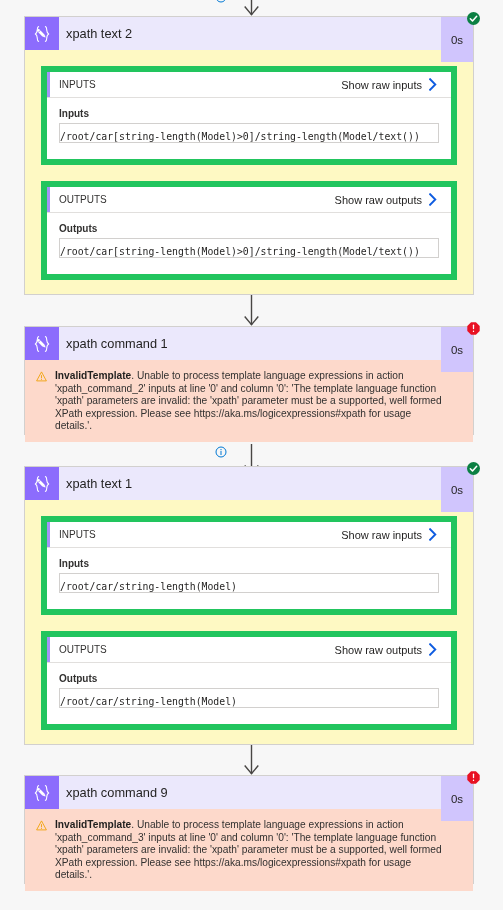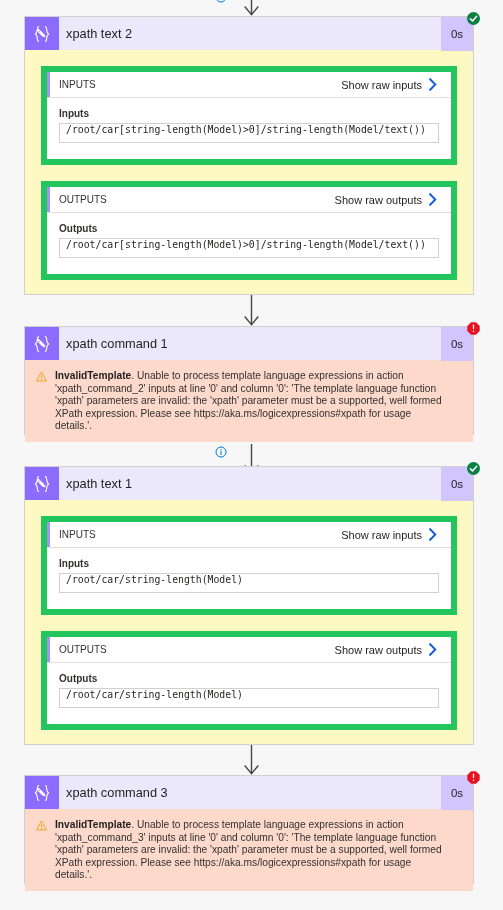--- a/index.html
+++ b/index.html
@@ -2,31 +2,31 @@
 <html><head>
 <meta charset="utf-8">
 <style>
   html,body{margin:0;padding:0;}
   body{width:503px;height:910px;background:#f7f7f7;font-family:"Liberation Sans",sans-serif;overflow:hidden;}
   .stage{position:relative;width:503px;height:910px;}
   .card{position:absolute;left:24px;width:450px;background:#fef9c3;border:1px solid #d2d0ce;box-sizing:border-box;}
   .card-header{height:33px;background:#ebe8fc;position:relative;display:flex;align-items:center;}
   .icon-box{width:34px;height:33px;background:#8c6cfd;flex:0 0 34px;display:flex;align-items:center;justify-content:center;}
   .card-title{margin-left:7px;font-size:12.8px;color:#201f1e;white-space:nowrap;}
-  .duration{position:absolute;right:0;top:0;width:32px;height:34px;background:#d0c5fd;display:flex;align-items:center;justify-content:center;font-size:11.5px;color:#201f1e;}
+  .duration{position:absolute;right:0;top:0;width:32px;height:45px;background:#d0c5fd;display:flex;align-items:center;justify-content:center;font-size:11.5px;color:#201f1e;}
   .status{position:absolute;width:13px;height:13px;right:-6.5px;top:-6.5px;}
   .panel{position:absolute;left:16px;right:16px;border:6px solid #22c55e;box-sizing:border-box;background:#fff;}
   .panel-head{height:26px;position:relative;border-bottom:1px solid #e1dfdd;box-sizing:border-box;display:flex;align-items:center;}
   .accent{position:absolute;left:0;top:0;width:3px;height:100%;background:#a492f8;}
   .panel-title{margin-left:12px;font-size:10px;color:#323130;}
   .showraw{position:absolute;right:14px;top:0;height:25px;display:flex;align-items:center;font-size:11px;color:#201f1e;justify-content:center;}
   .chev{margin-left:7px;display:block;}
   .field{padding:10px 12px 10px 12px;}
   .field-label{font-size:10px;font-weight:bold;color:#323130;margin-bottom:4px;}
-  .codebox{height:20px;border:1px solid #d2d0ce;box-sizing:border-box;background:#fff;display:flex;align-items:flex-start;padding-left:6px;}
+  .codebox{height:20px;border:1px solid #d2d0ce;box-sizing:border-box;background:#fff;display:flex;align-items:flex-end;padding-left:0;}
   .code{font-family:"DejaVu Sans Mono",monospace;font-size:9.8px;color:#201f1e;white-space:pre;}
   .errbody{background:#fdd9cb;padding:10px 28px 9px 11px;}
   .errrow{display:flex;align-items:flex-start;}
   .errtext{font-size:10.2px;color:#323130;line-height:12.6px;margin-left:8px;}
   .errtext b{font-weight:bold;color:#201f1e;}
   .arrow{position:absolute;}
   .infoicon{position:absolute;}
 </style>
 </head>
 <body>
@@ -224,21 +224,21 @@
           <path d="M7.6 3.6 C6.2 3.9 6.4 5.6 6.3 6.9 C6.2 8.3 5.6 10.4 4.3 11 C5.6 11.6 6.2 13.7 6.3 15.1 C6.4 16.4 6.2 18.1 7.6 18.4"></path>
           <path d="M14.4 3.6 C15.8 3.9 15.6 5.6 15.7 6.9 C15.8 8.3 16.4 10.4 17.7 11 C16.4 11.6 15.8 13.7 15.7 15.1 C15.6 16.4 15.8 18.1 14.4 18.4"></path>
         </g>
         <g transform="rotate(-45 11 11)">
           <rect x="9.55" y="4.9" width="2.9" height="8.6" rx="0.5" fill="#ffffff"></rect>
           <path d="M9.55 13.5 L11 16.1 L12.45 13.5 Z" fill="#ffffff"></path>
           <line x1="9.55" y1="7.2" x2="12.45" y2="7.2" stroke="#8c6cfd" stroke-width="0.8"></line>
         </g>
       </svg>
     </span>
-        <span class="card-title">xpath command 3</span>
+        <span class="card-title">xpath command 9</span>
         <span class="duration">0s</span>
         <span class="status">
     <svg width="13" height="13" viewBox="0 0 13 13">
       <polygon points="4.05,0.3 8.95,0.3 12.7,4.05 12.7,8.95 8.95,12.7 4.05,12.7 0.3,8.95 0.3,4.05" fill="#e81123"></polygon>
       <rect x="5.85" y="2.6" width="1.3" height="4.6" rx="0.6" fill="#fff"></rect>
       <rect x="5.85" y="8.6" width="1.3" height="1.5" rx="0.6" fill="#fff"></rect>
     </svg>
   </span>
       </div>
       <div class="errbody">

